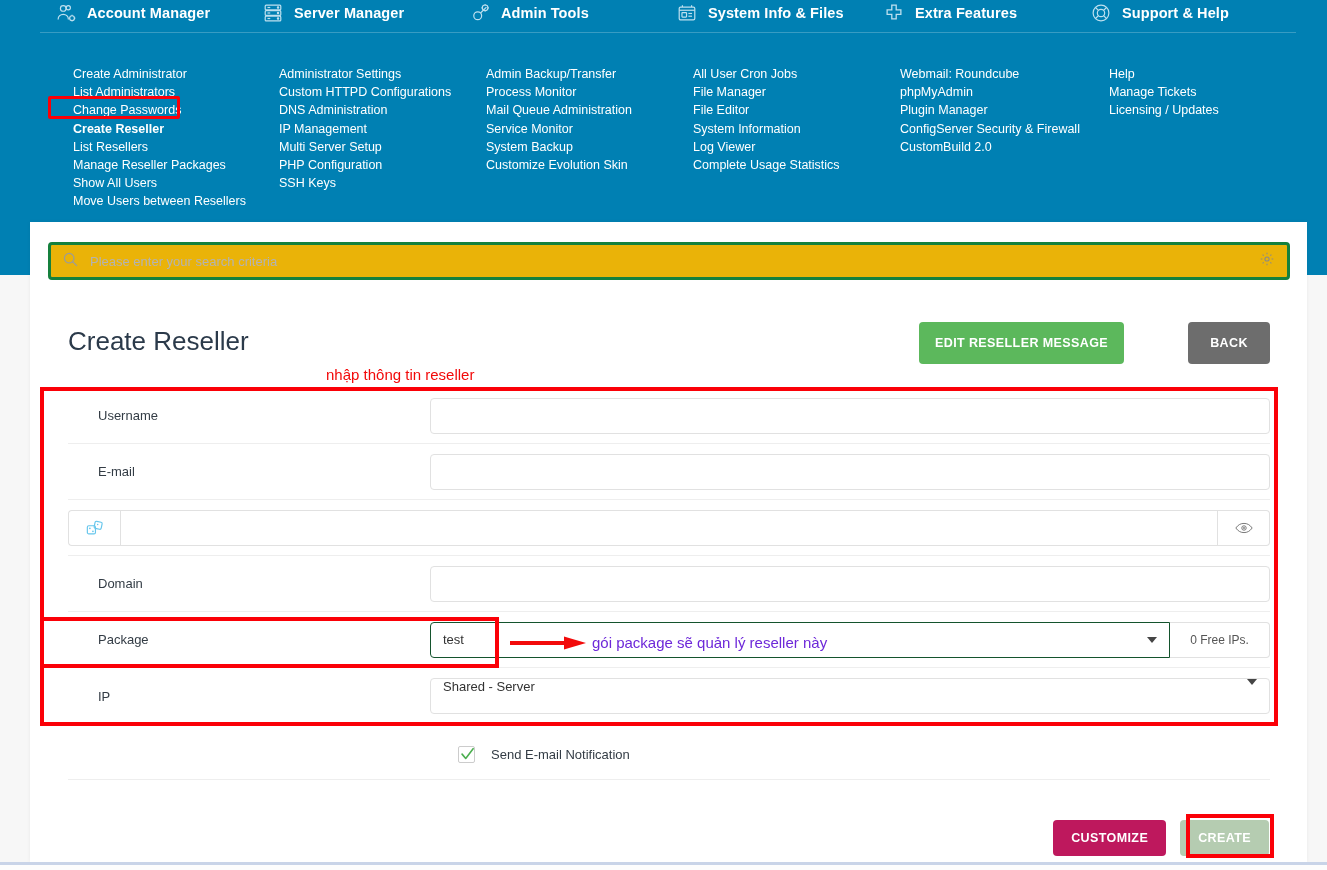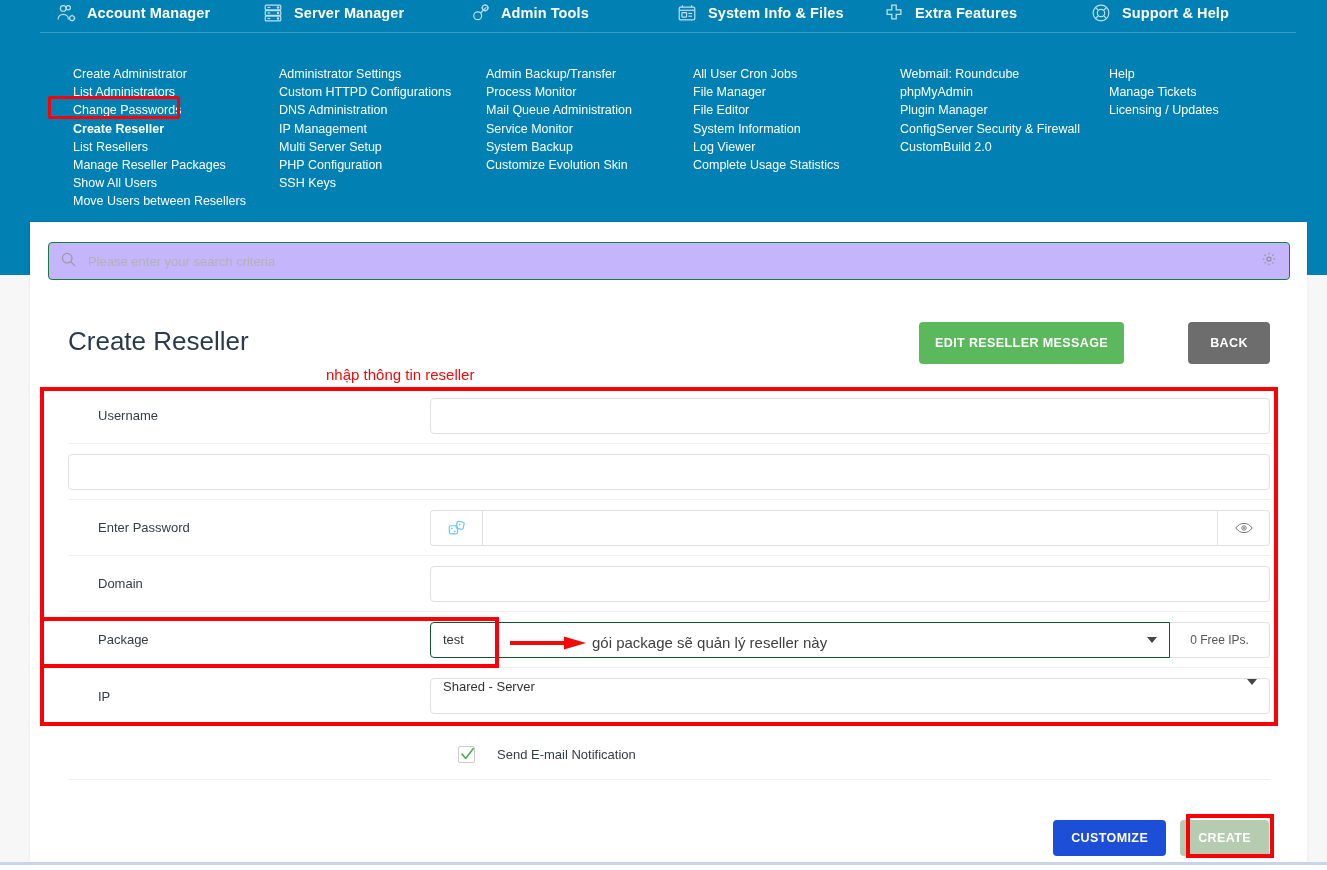--- a/index.html
+++ b/index.html
@@ -89,23 +89,23 @@
     left: 0; top: 865px;
     width: 1327px; height: 5px;
     background: #fdfdfd;
   }
 
   
   #search-wrap {
     position: absolute;
     left: 18px; top: 20px;
     width: 1242px; height: 38px;
-    border: 1px solid #15803d;
+    border: 3px solid #15803d;
     border-radius: 4px;
-    background: #c4b5fd;
+    background: #eab308;
     display: flex;
     align-items: center;
   }
   #search-icon { margin: 0 10px 0 12px; flex: 0 0 auto; }
   #search-input {
     flex: 1 1 auto;
     border: 0; outline: 0;
     font-family: "Liberation Sans", sans-serif;
     font-size: 13px;
     color: #555;
@@ -300,42 +300,42 @@
   
   #annotation-arrow {
     position: absolute;
     left: 508px; top: 636px;
     z-index: 7;
     pointer-events: none;
   }
   #annotation-package {
     position: absolute;
     left: 592px; top: 634px;
-    color: #404040;
+    color: #6d28d9;
     font-size: 15px;
     white-space: nowrap;
     z-index: 7;
     pointer-events: none;
     text-align: center;
   }
 
   
   #notify-row {
     position: absolute;
     left: 38px; top: 508px;
     width: 1202px;
     height: 50px;
     display: flex;
     align-items: center;
     border-bottom: 1px solid #eeeeee;
   }
   #notify-inner {
     display: flex;
     align-items: center;
-    gap: 22px;
+    gap: 16px;
     margin-left: 390px;
   }
   #send-email-checkbox {
     width: 17px; height: 17px;
     border: 1px solid #ccc;
     background: #fff;
     border-radius: 2px;
     position: relative;
     cursor: pointer;
     flex: 0 0 auto;
@@ -356,21 +356,21 @@
     border: 0;
     border-radius: 4px;
     color: #ffffff;
     font-family: "Liberation Sans", sans-serif;
     font-size: 12.5px;
     font-weight: bold;
     letter-spacing: .4px;
     cursor: pointer;
     padding: 0 18px;
   }
-  #customize-button { background: #1d4ed8; }
+  #customize-button { background: #be185d; }
   #create-button { background: #b5ccb1; }
 </style>
 </head>
 <body>
 
 <div id="topnav">
   <div id="nav-titles">
       <div class="nav-group-title" style="left: 55px;">
         <span>
           <svg class="nav-ico" viewBox="0 0 24 24" fill="none" stroke="#cfe9f5" stroke-width="1.3">
@@ -529,27 +529,27 @@
   <div id="form-area">
 
     <div class="form-row">
       <div class="form-label">Username</div>
       <div class="form-control">
         <input class="txt-input" type="text" id="username-input" style="">
       </div>
     </div>
 
     <div class="form-row">
+      <div class="form-label">E-mail</div>
       <div class="form-control">
         <input class="txt-input" type="text" id="email-input" style="">
       </div>
     </div>
 
     <div class="form-row">
-      <div class="form-label">Enter Password</div>
       <div class="form-control">
         <div id="password-group">
           <div id="gen-password-button">
             <svg width="18" height="18" viewBox="0 0 20 20">
               <g fill="none" stroke="#66c6ec" stroke-width="1.3">
                 <rect x="1.5" y="7.5" width="9" height="9" rx="1.6"></rect>
                 <rect x="9.5" y="3" width="8" height="8" rx="1.6" transform="rotate(12 13.5 7)"></rect>
               </g>
               <g fill="#66c6ec">
                 <circle cx="4.3" cy="10.3" r=".95"></circle>

